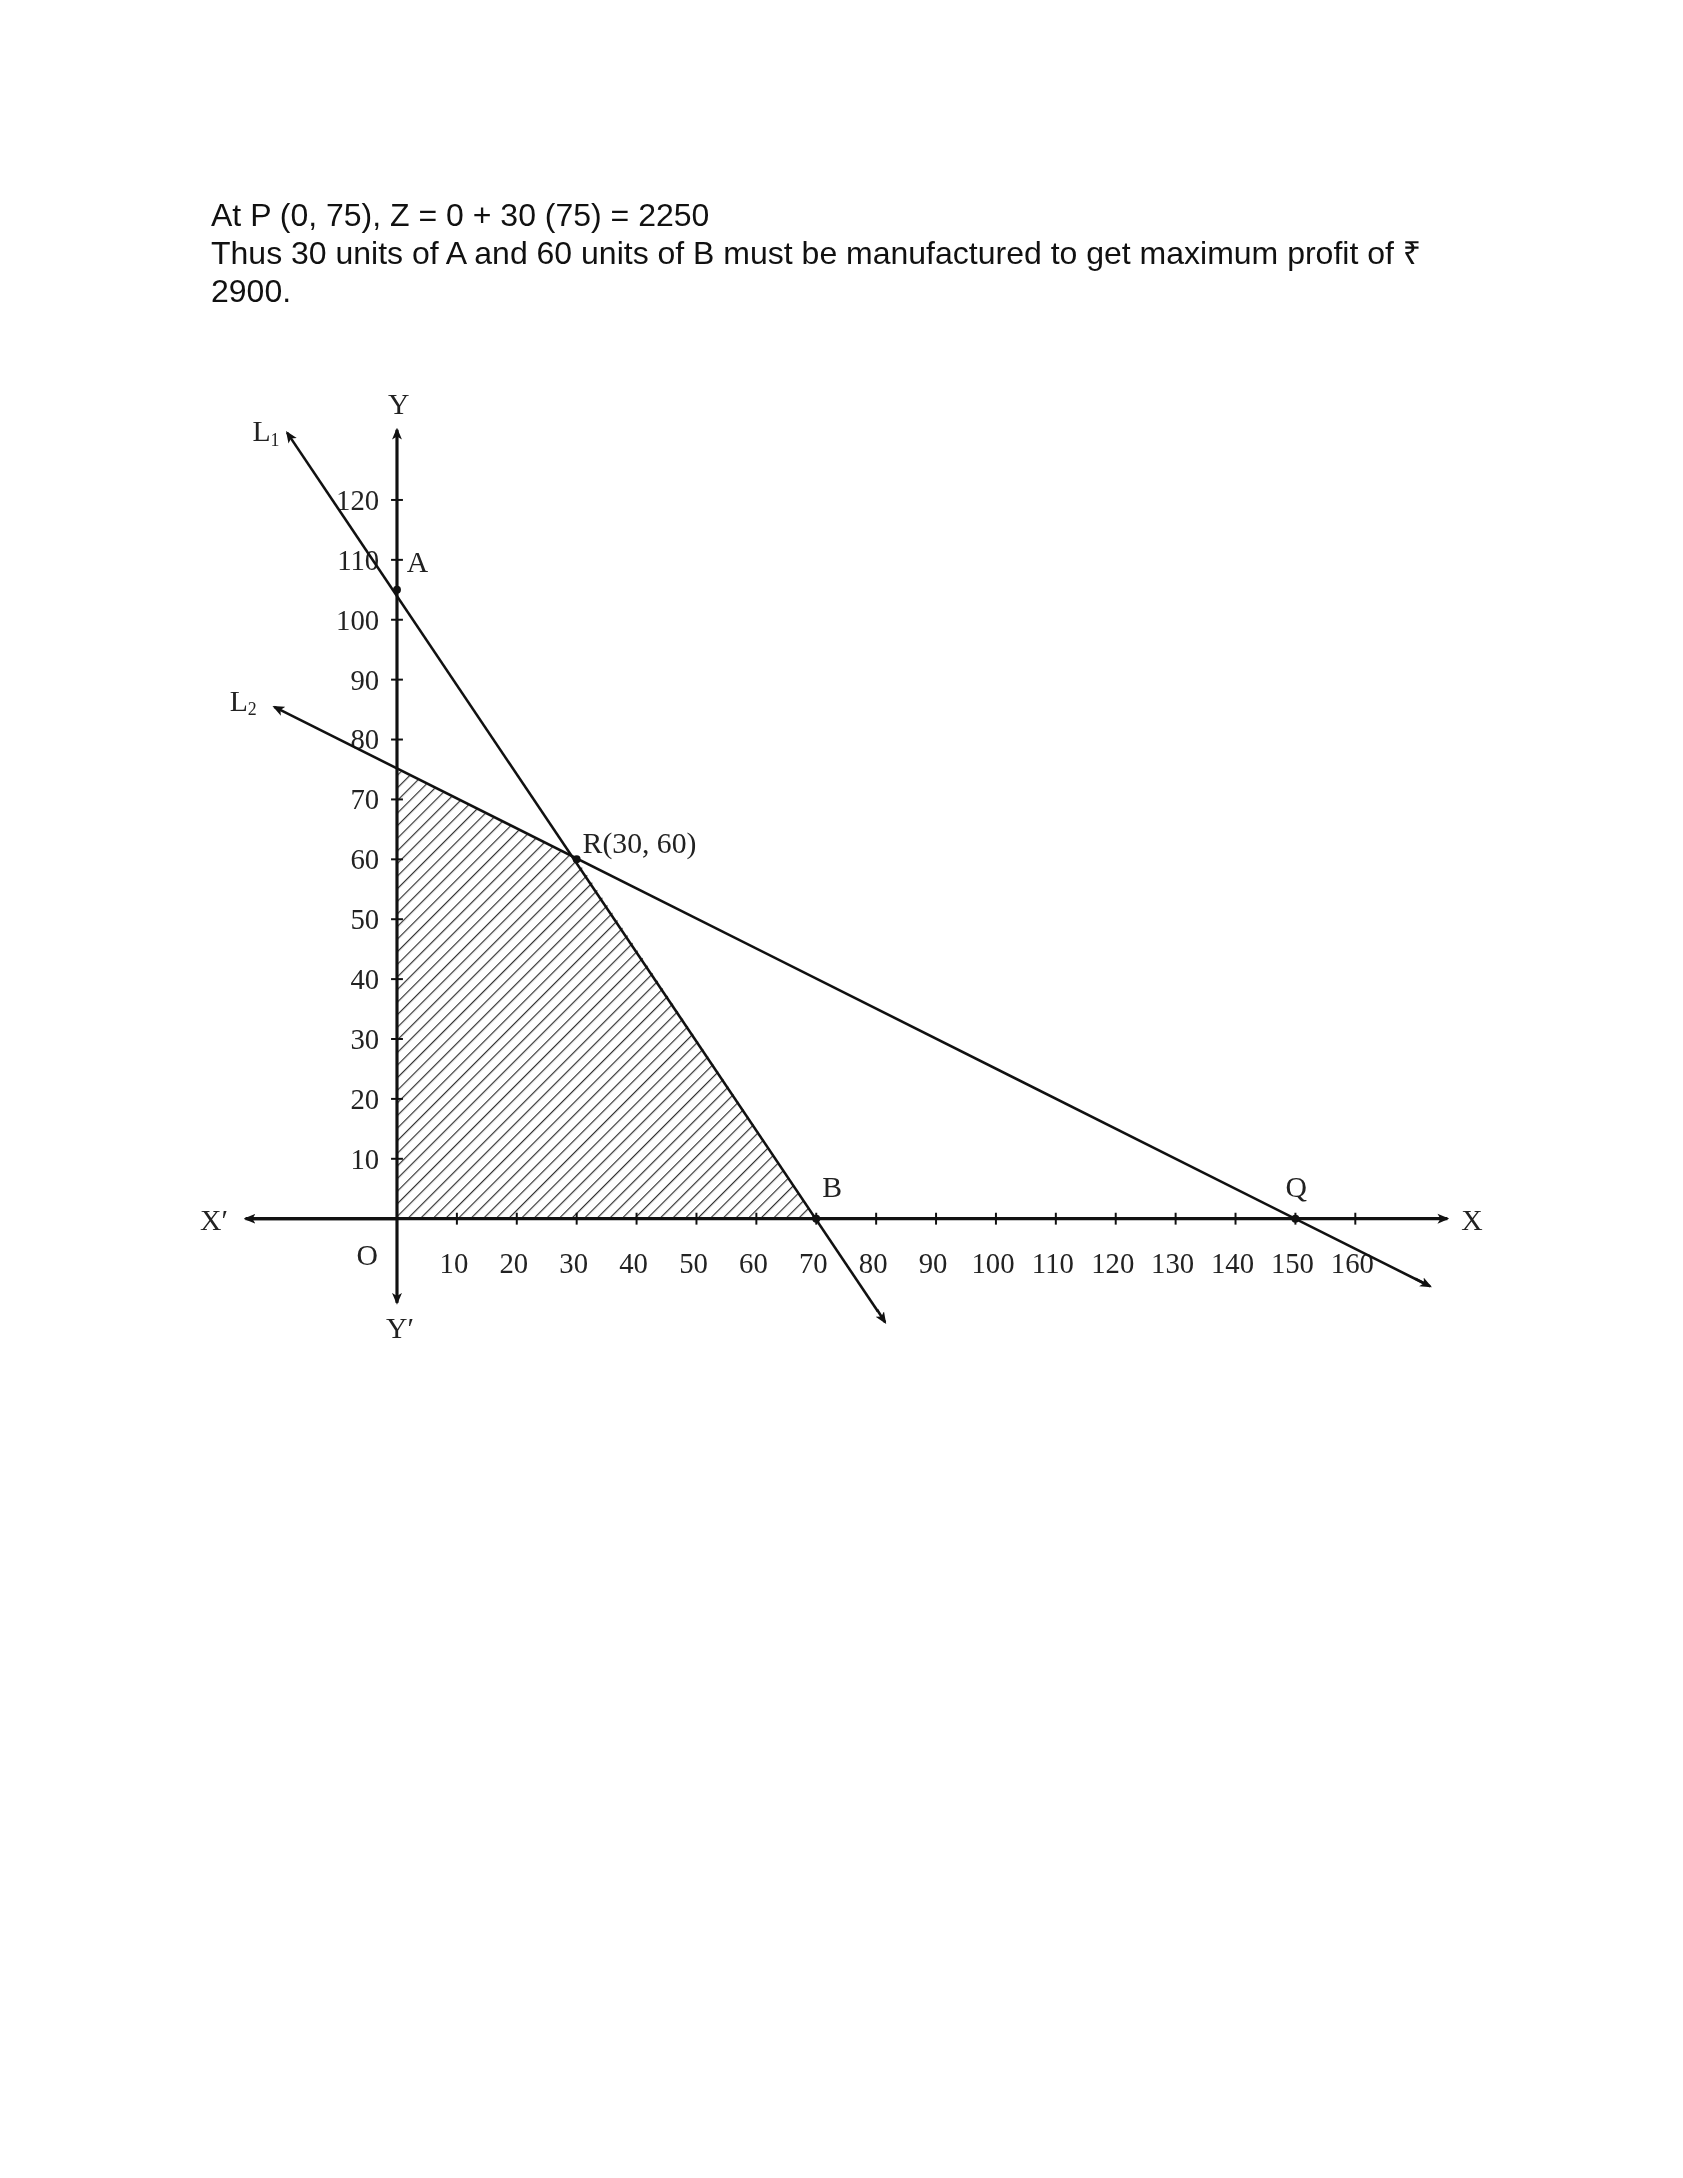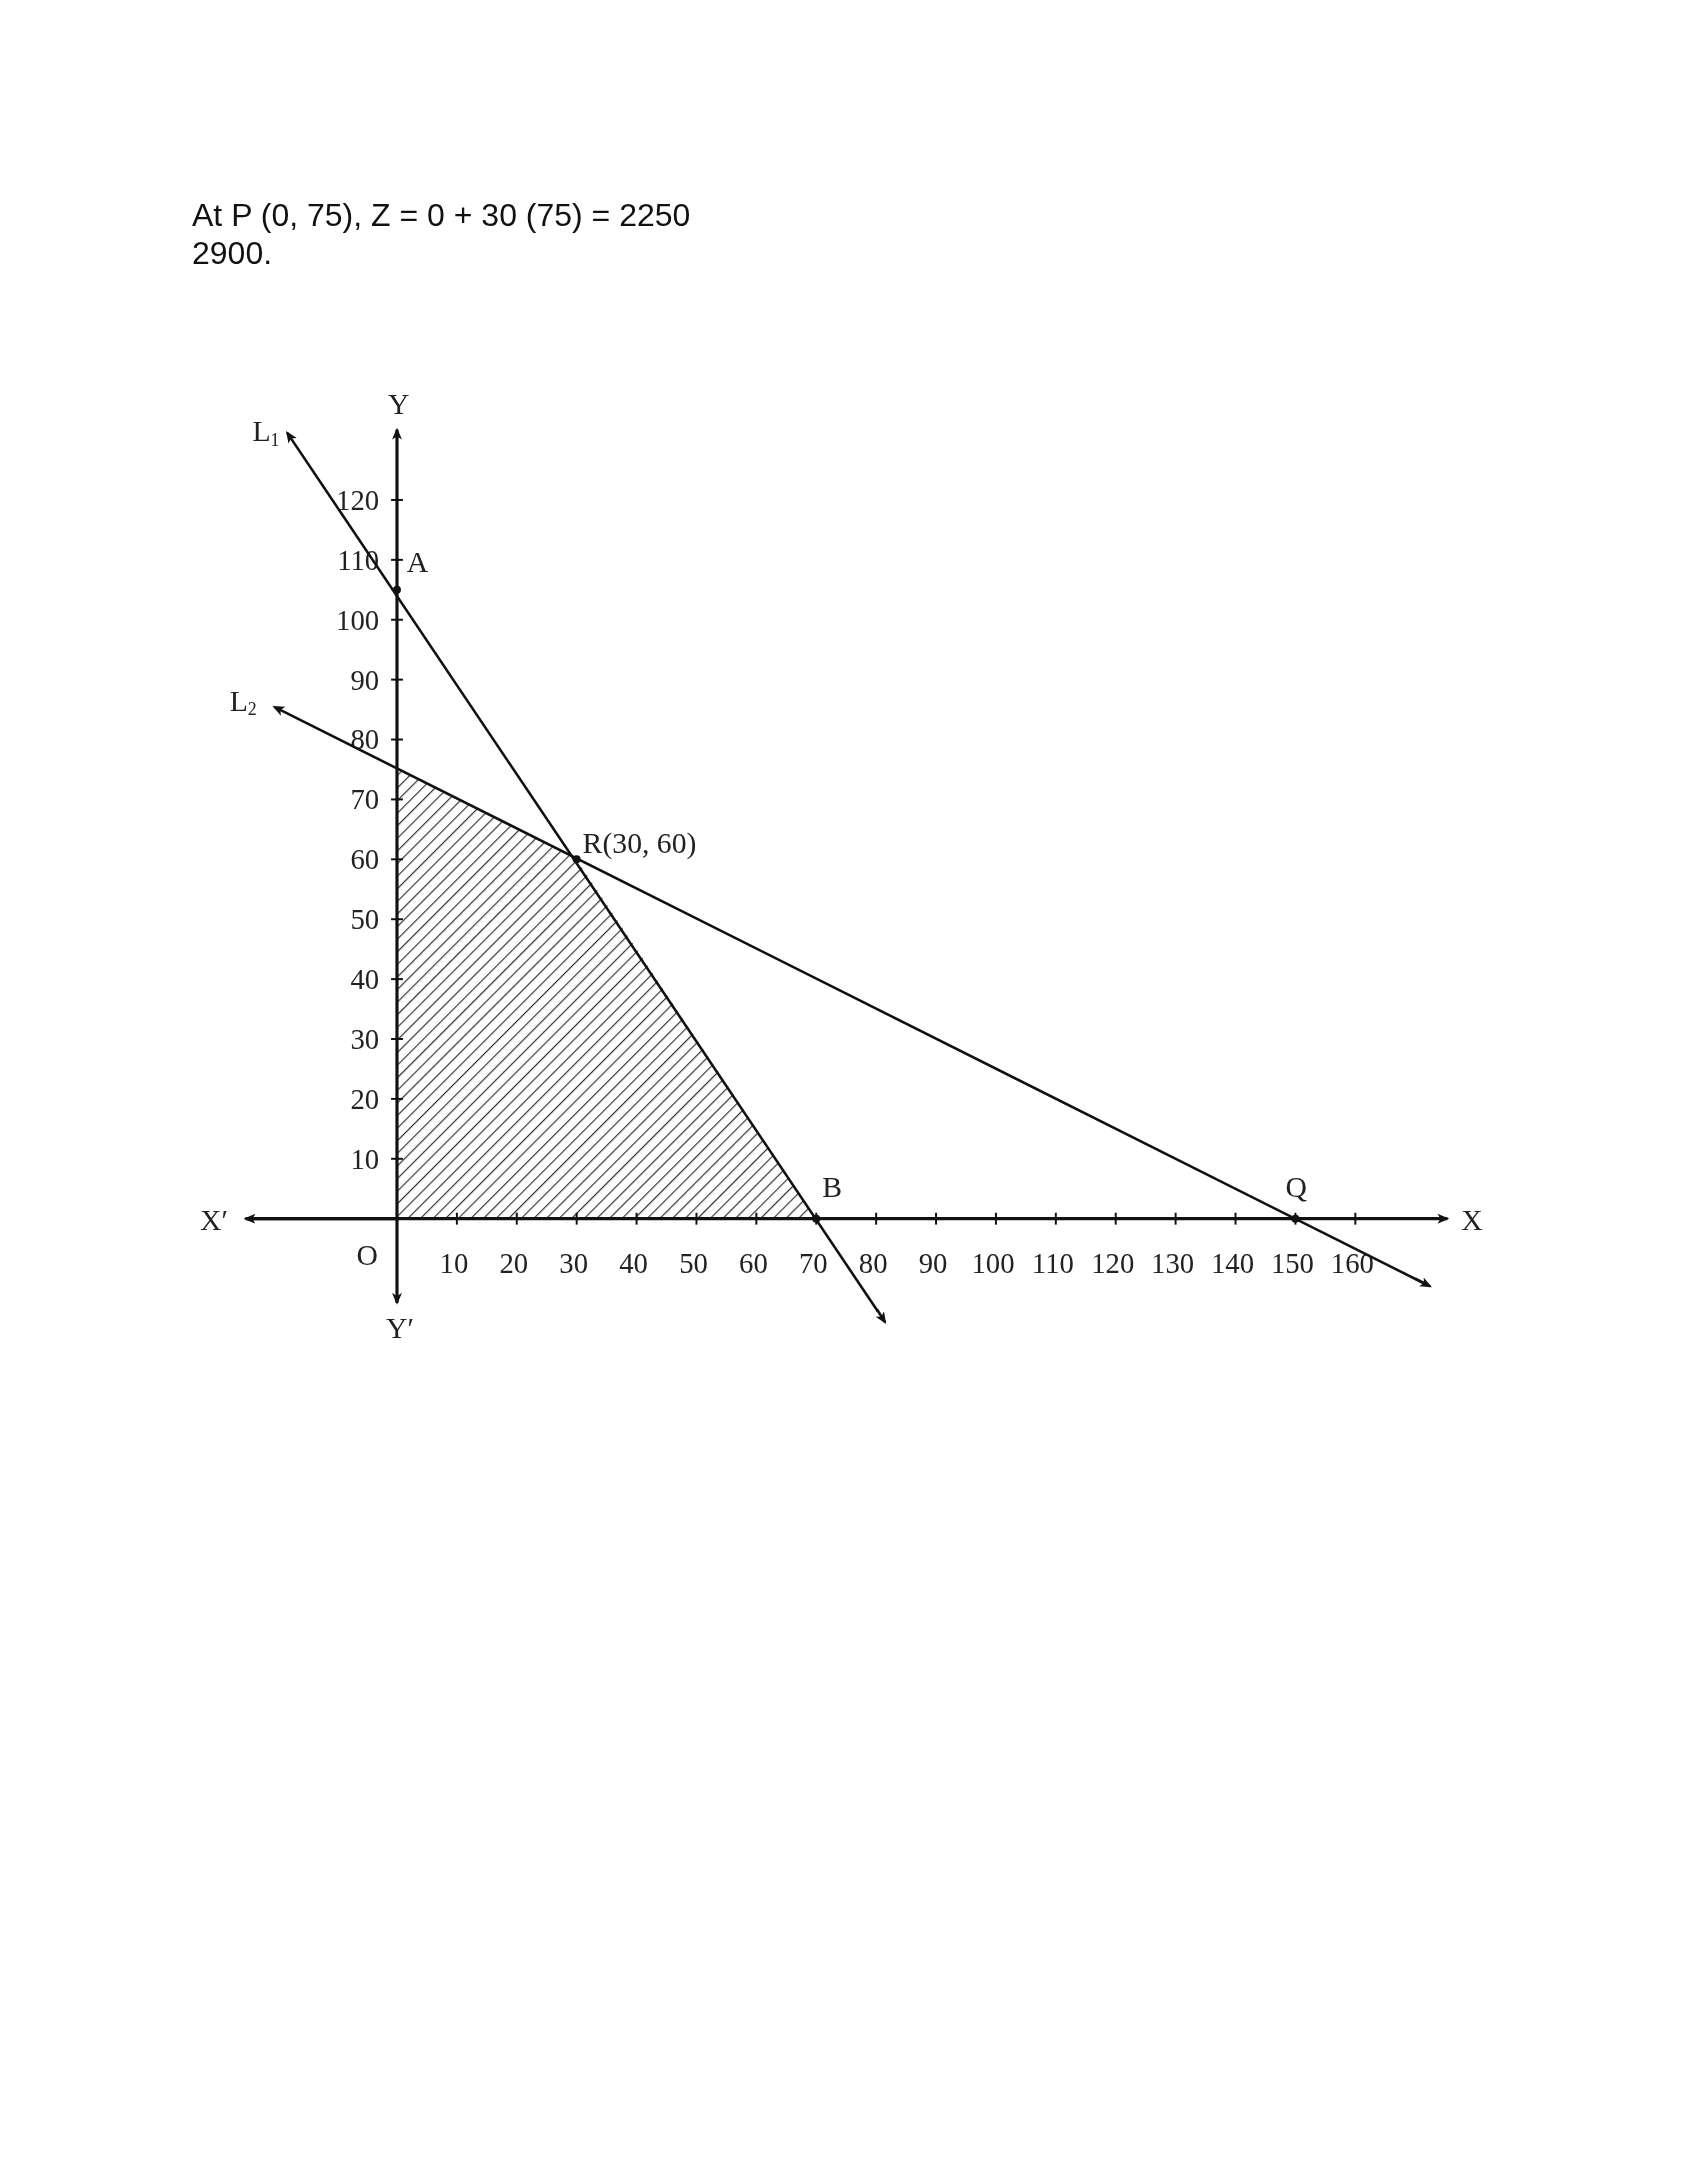--- a/index.html
+++ b/index.html
@@ -1,30 +1,31 @@
 <!DOCTYPE html>
 <html><head>
 <meta charset="utf-8">
 <style>
   html, body { margin: 0; padding: 0; background: #ffffff; }
   body { width: 1683px; height: 2178px; position: relative; overflow: hidden; }
   .text-block {
-    position: absolute; left: 192px; top: 196px; width: 1287px;
+    position: absolute; left: 211px; top: 196px; width: 1287px;
     font-family: "Liberation Sans", sans-serif; font-size: 32px; line-height: 38px;
     color: #111111;
   }
   .text-block p { margin: 0; white-space: nowrap; }
   svg#graph { position: absolute; left: 0; top: 0; }
   .serif { font-family: "Liberation Serif", "DejaVu Serif", serif; fill: #222222; }
 </style>
 </head>
 <body>
 
 <div class="text-block">
   <p>At P (0, 75), Z = 0 + 30 (75) = 2250</p>
+  <p>Thus 30 units of A and 60 units of B must be manufactured to get maximum profit of ₹</p>
   <p>2900.</p>
 </div>
 
 <svg id="graph" width="1683" height="2178" viewBox="0 0 1700 2200">
   <defs>
     <pattern id="hatch" patternUnits="userSpaceOnUse" width="9" height="9" patternTransform="rotate(45)">
       <line x1="0" y1="0" x2="0" y2="9" stroke="#333333" stroke-width="2.4"></line>
     </pattern>
     <marker id="arrow" markerWidth="12" markerHeight="12" refX="10" refY="6" orient="auto" markerUnits="userSpaceOnUse">
       <path d="M0,1 L12,6 L0,11 L3,6 Z" fill="#111111"></path>

